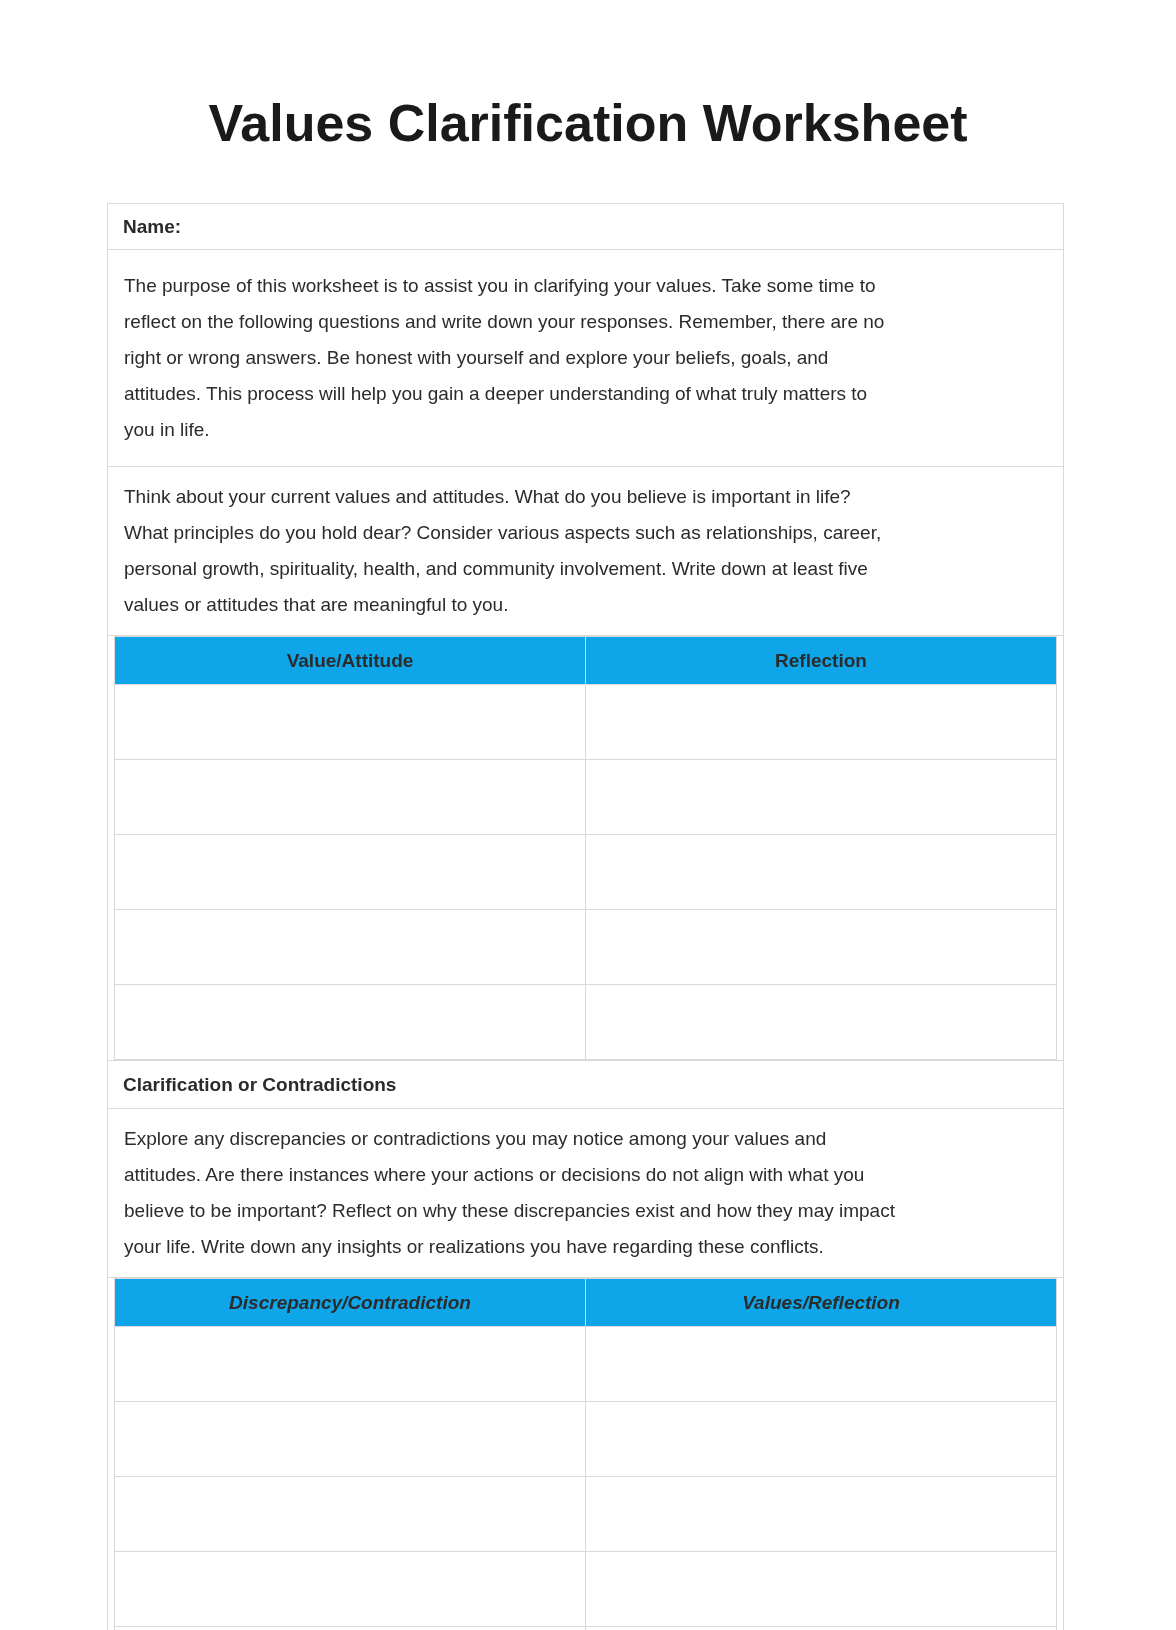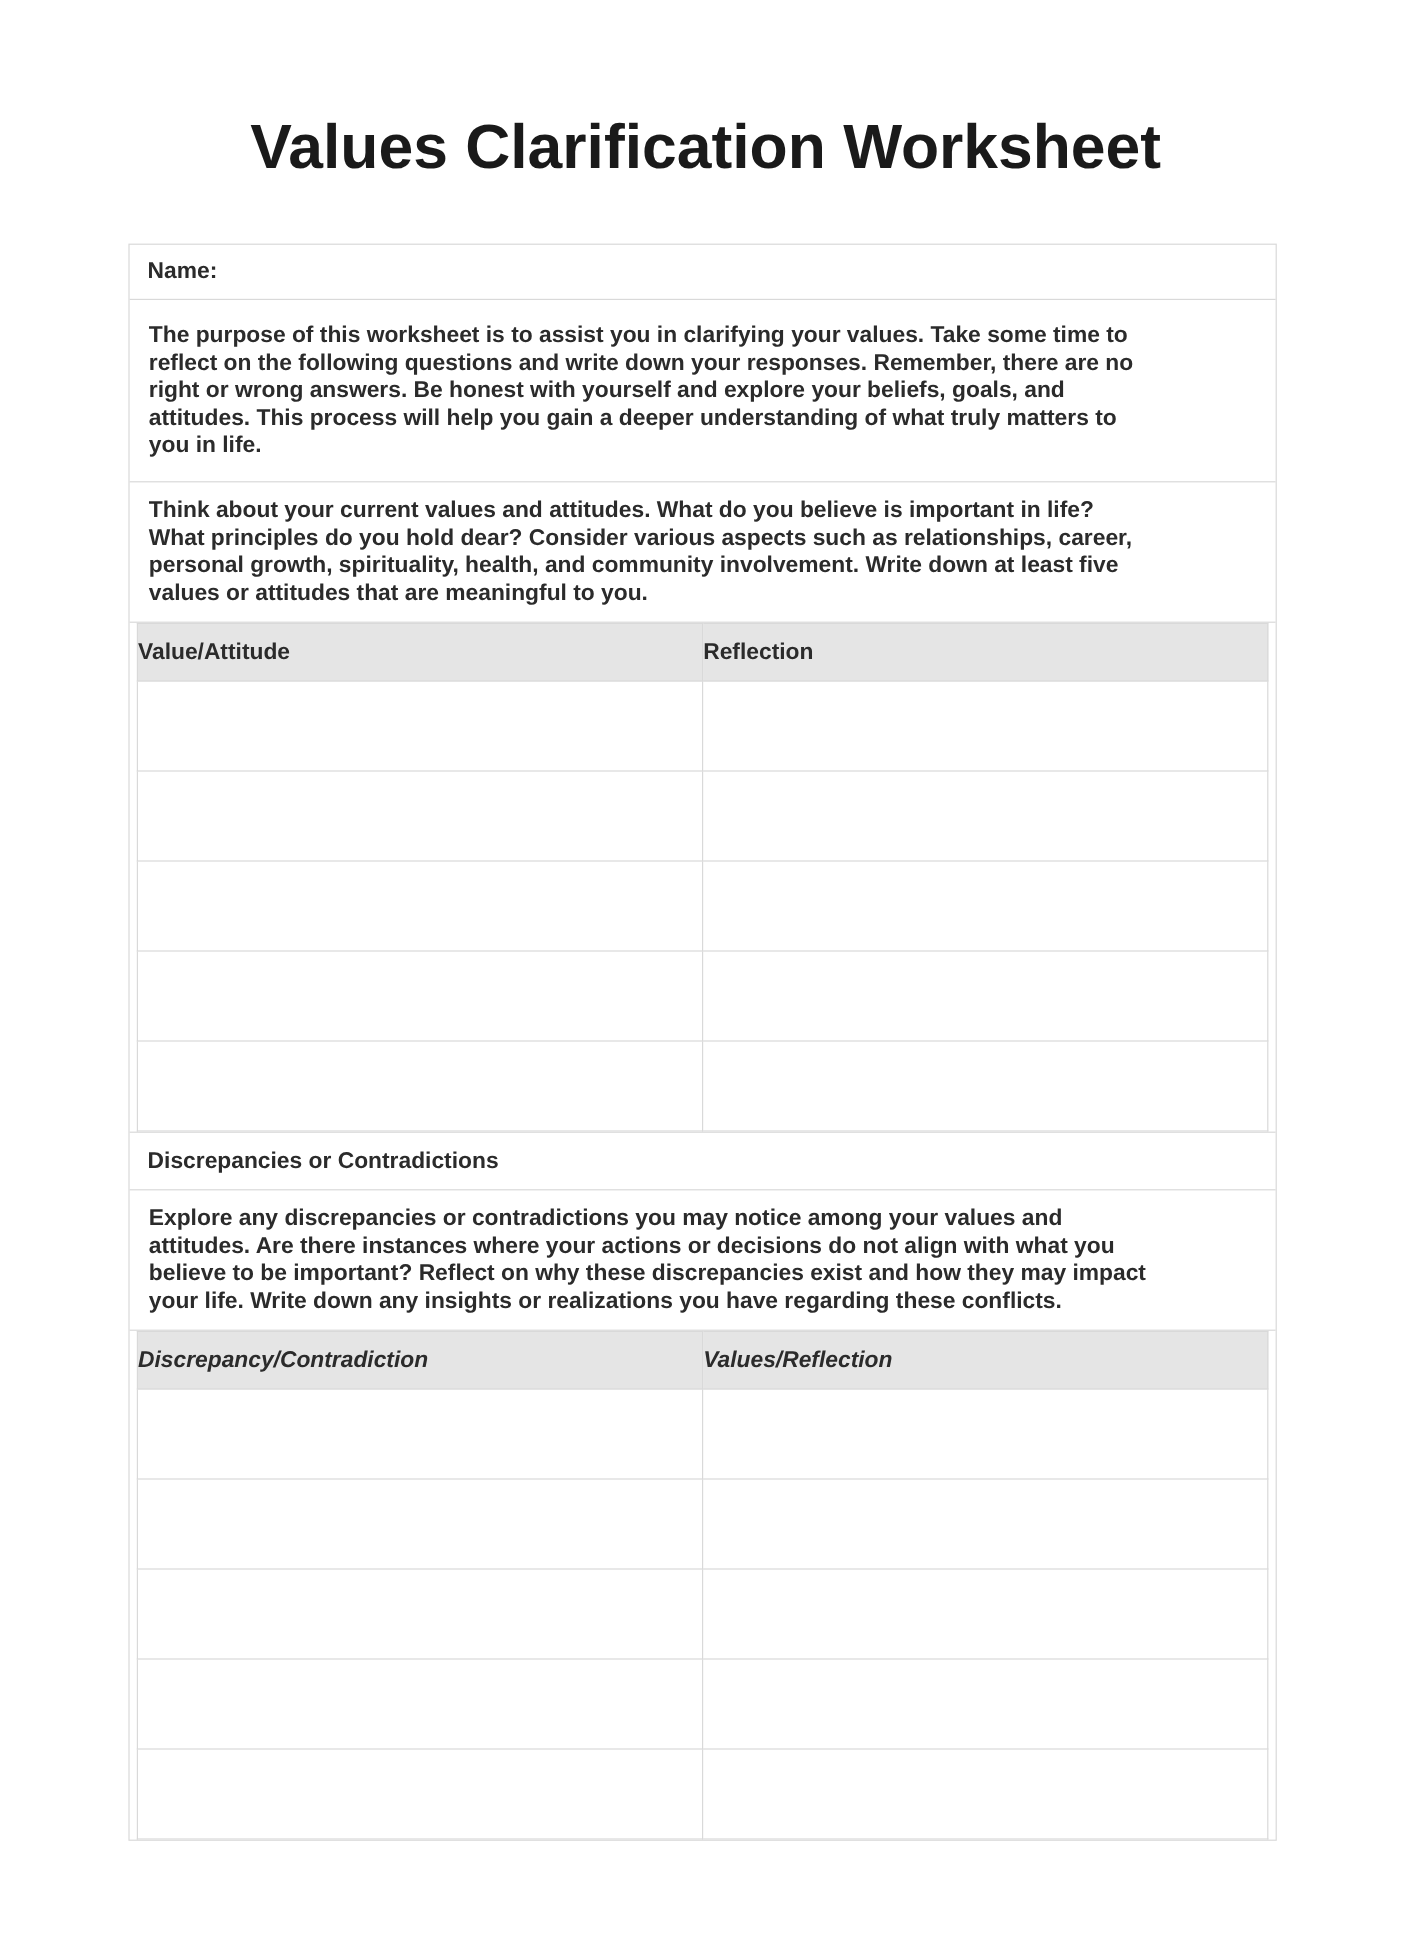--- a/index.html
+++ b/index.html
@@ -41,47 +41,46 @@
     display: flex;
     padding: 10px 15px;
     line-height: 25px;
     font-weight: 700;
   }
   .name-fill {
     flex: 1;
   }
   .para {
     padding: 18px 16px;
-    line-height: 23px;
+    line-height: 36px;
     white-space: pre-line;
-    font-weight: bold;
   }
   .para.desc {
     padding: 12px 16px;
   }
   .head {
     padding: 11px 15px;
     line-height: 25px;
     font-weight: 700;
   }
   .twrap {
     padding: 0 6px;
   }
   table {
     width: 100%;
     border-collapse: collapse;
     table-layout: fixed;
   }
   th {
-    background: #e5e5e5;
+    background: #0ea5e9;
     border: 1px solid #d9d9d9;
     height: 47px;
     font-size: 19px;
     font-weight: 700;
-    text-align: left;
+    text-align: center;
     vertical-align: middle;
     color: #2b2b2b;
     padding: 0;
   }
   td {
     border: 1px solid #d9d9d9;
     height: 74px;
     padding: 0;
     background: #ffffff;
   }
@@ -138,21 +137,21 @@
               <td></td>
             </tr>
             <tr>
               <td></td>
               <td></td>
             </tr>
           </tbody>
       </table>
     </div>
 
-    <div class="row head">Discrepancies or Contradictions</div>
+    <div class="row head">Clarification or Contradictions</div>
 
     <div class="row para desc">Explore any discrepancies or contradictions you may notice among your values and
 attitudes. Are there instances where your actions or decisions do not align with what you
 believe to be important? Reflect on why these discrepancies exist and how they may impact
 your life. Write down any insights or realizations you have regarding these conflicts.</div>
 
     <div class="row twrap">
       <table>
         <thead>
           <tr>

